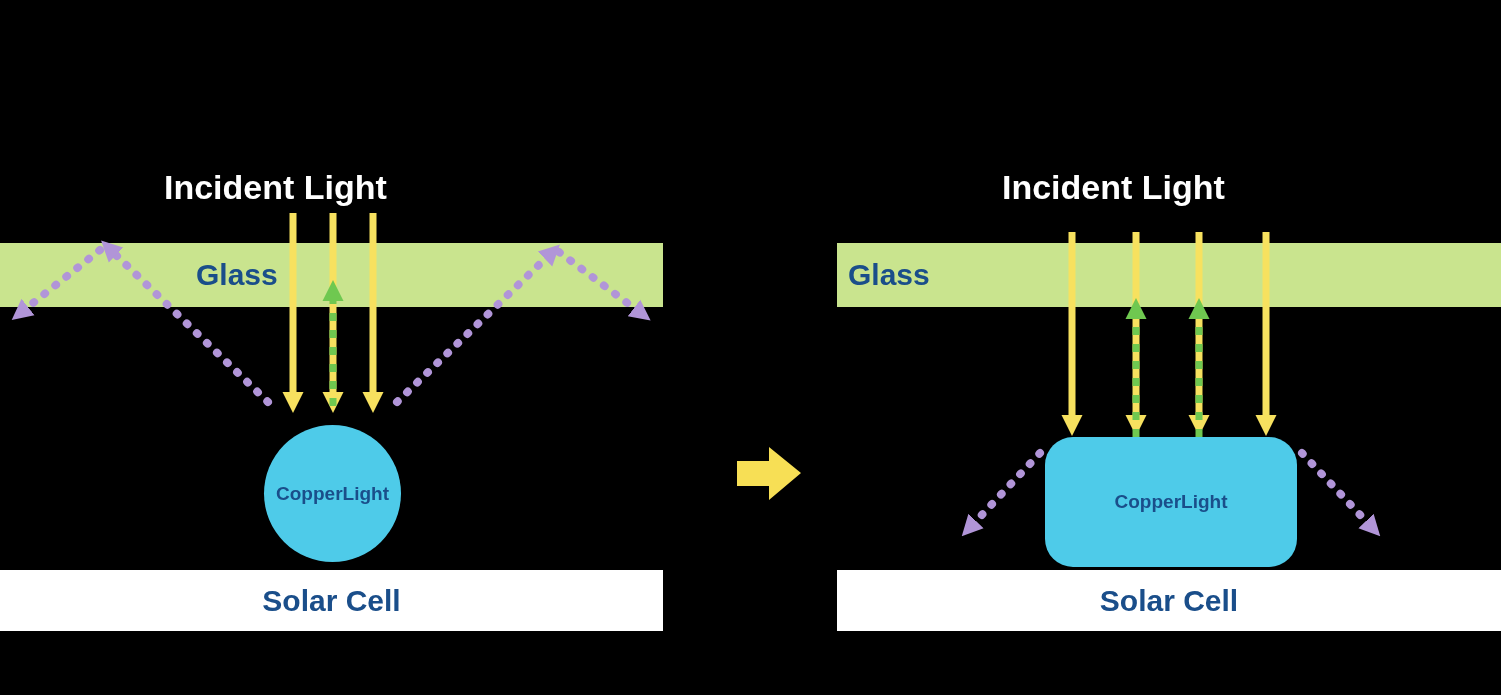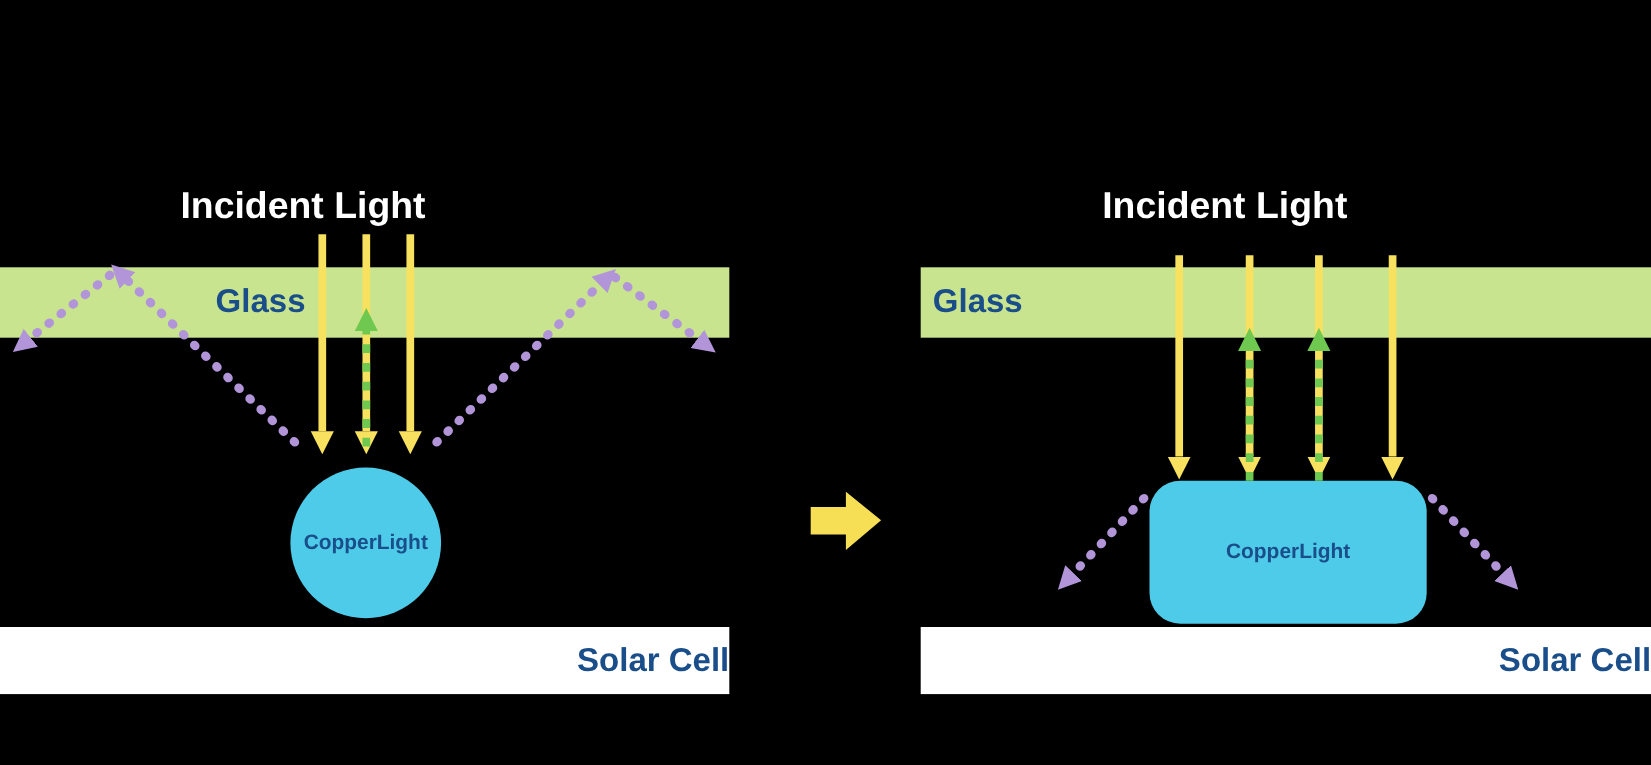--- a/index.html
+++ b/index.html
@@ -37,21 +37,21 @@
   .glass-left{left:0;width:663px;}
   .glass-right{left:837px;width:664px;}
   .glass-label{
     position:absolute;top:50%;transform:translateY(-50%);
     color:var(--label-blue);font-size:30px;
   }
   .glass-left .glass-label{left:196px;}
   .glass-right .glass-label{left:11px;}
   .solar{
     position:absolute;top:570px;height:61px;background:var(--solar-cell-fill);
-    display:flex;align-items:center;justify-content:flex-end;
+    display:flex;align-items:center;justify-content:center;
     color:var(--label-blue);font-size:30px;z-index:1;
   }
   .solar-left{left:0;width:663px;}
   .solar-right{left:837px;width:664px;}
   .copper{
     position:absolute;background:var(--copper-fill);
     display:flex;flex-direction:row;align-items:center;justify-content:center;
     color:var(--label-blue);font-size:19px;line-height:34px;z-index:1;text-align:center;
   }
   .copper-wire{left:264px;top:425px;width:137px;height:137px;border-radius:50%;}

